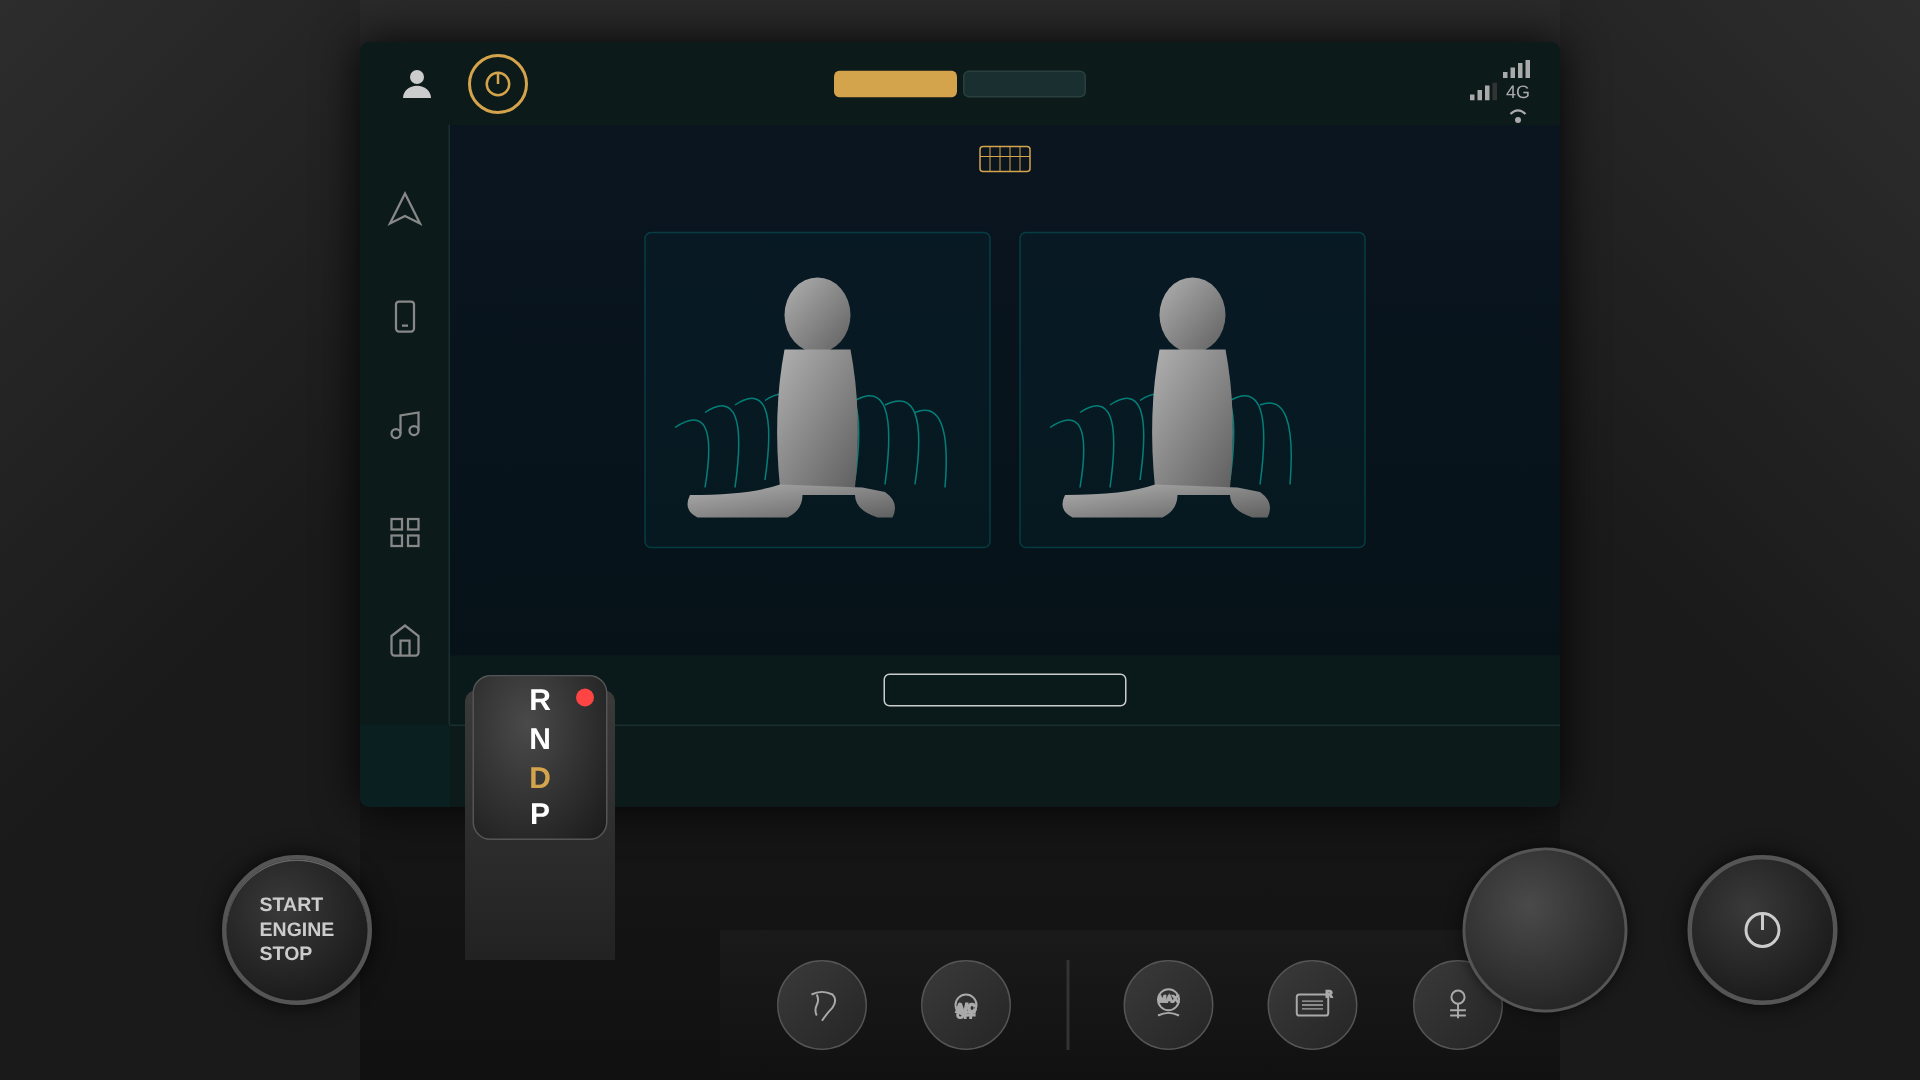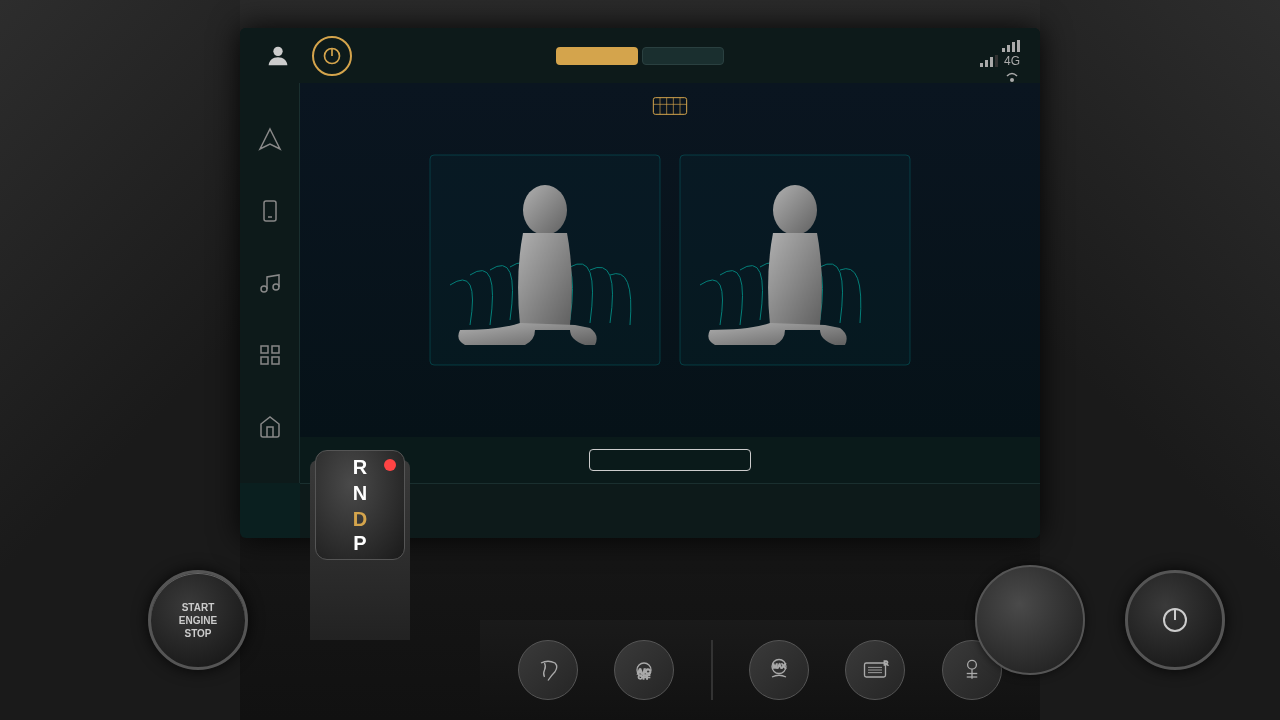--- a/index.html
+++ b/index.html
@@ -149,22 +149,21 @@
       display: flex;
       flex-direction: column;
       align-items: center;
       justify-content: center;
       cursor: pointer;
       box-shadow: 0 0 15px rgba(0,0,0,0.8), inset 0 1px 0 #666;
     }
 
     .start-stop-text {
       color: #ccc;
-      font-size: 10px;
-      text-align: center;
+      font-size: 13px;
       line-height: 1.3;
       text-transform: uppercase;
       font-weight: bold;
     }
 
     
     .power-btn-right {
       position: absolute;
       right: 55px;
       bottom: 50px;

